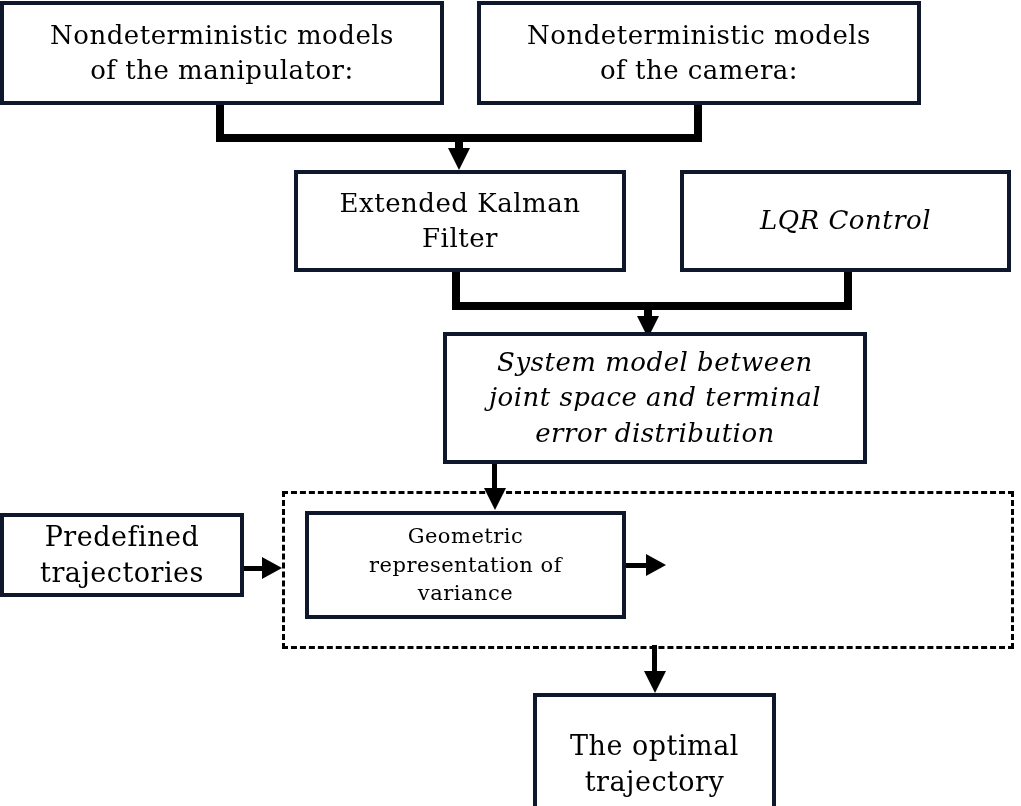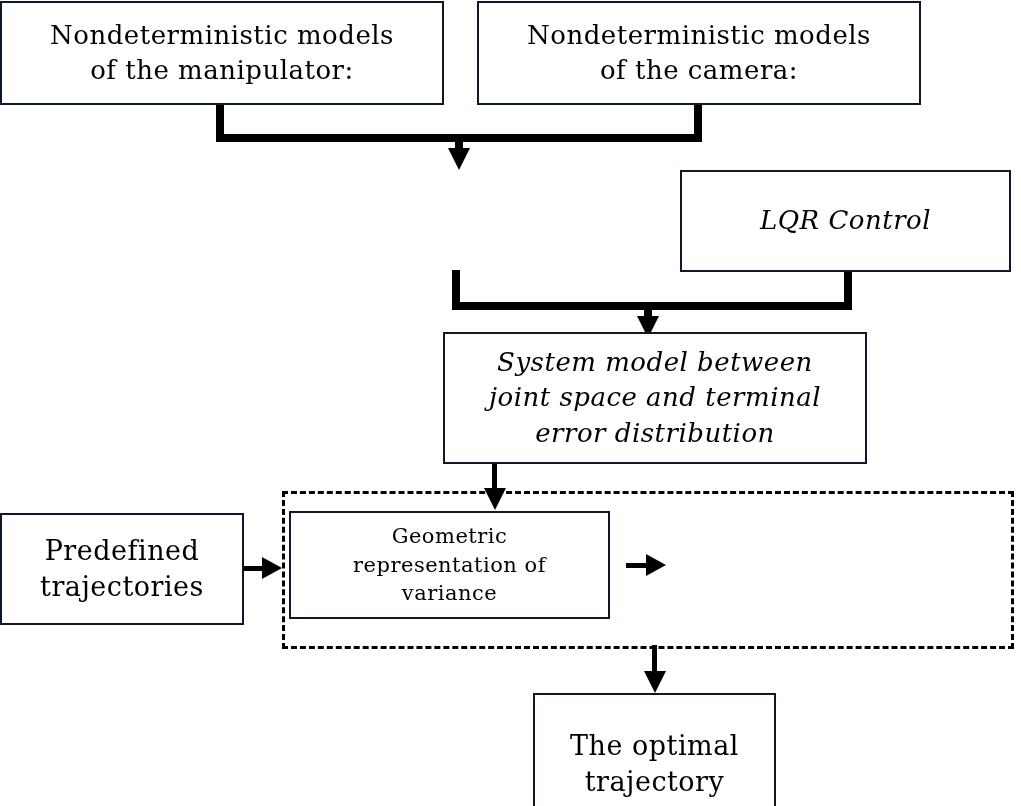--- a/index.html
+++ b/index.html
@@ -13,21 +13,21 @@
   #canvas {
     position: relative;
     width: 1021px;
     height: 806px;
     background: #ffffff;
     overflow: hidden;
   }
   .box {
     position: absolute;
     box-sizing: border-box;
-    border: 2px solid #0f172a;
+    border: 4px solid #0f172a;
     background: #ffffff;
     display: flex;
     align-items: center;
     justify-content: center;
     text-align: center;
     color: #000000;
     font-family: "DejaVu Serif", "Liberation Serif", serif;
     letter-spacing: 0.5px;
     line-height: 1.35;
     white-space: pre-line;
@@ -58,22 +58,22 @@
     border-bottom: 11px solid transparent;
     border-left: 20px solid #000000;
   }
 
   
   #box-manipulator { left: 0px;   top: 1px;   width: 444px; height: 104px; font-size: 26px; }
   #box-camera      { left: 477px; top: 1px;   width: 444px; height: 104px; font-size: 26px; }
   #box-ekf         { left: 294px; top: 170px; width: 332px; height: 102px; font-size: 26px; }
   #box-lqr         { left: 680px; top: 170px; width: 331px; height: 102px; font-size: 26px; font-style: italic; }
   #box-sysmodel    { left: 443px; top: 332px; width: 424px; height: 132px; font-size: 26px; font-style: italic; }
-  #box-predefined  { left: 0px;   top: 513px; width: 244px; height: 112px; font-size: 27px; }
-  #box-geometric   { left: 289px; top: 511px; width: 321px; height: 108px; font-size: 21px; }
+  #box-predefined  { left: 0px;   top: 513px; width: 244px; height: 84px; font-size: 27px; }
+  #box-geometric   { left: 305px; top: 511px; width: 321px; height: 108px; font-size: 21px; }
   #box-capture     { left: 670px; top: 511px; width: 331px; height: 98px;  font-size: 21px; }
   #box-optimal     { left: 533px; top: 693px; width: 243px; height: 142px; font-size: 27px; }
   #dashed-region   { left: 282px; top: 491px; width: 732px; height: 158px; }
 
   
   #c1-v-left   { left: 216px; top: 103px; width: 8px;  height: 39px; }
   #c1-v-right  { left: 694px; top: 103px; width: 8px;  height: 39px; }
   #c1-h        { left: 216px; top: 134px; width: 486px; height: 8px; }
   #c1-stem     { left: 455px; top: 134px; width: 8px;  height: 18px; }
   #c1-arrow    { left: 448px; top: 148px; }
@@ -131,20 +131,22 @@
 
   <div class="conn" id="c6-v"></div>
   <div class="arrow-down" id="c6-arrow"></div>
 
   <div class="box" id="box-manipulator">Nondeterministic models
 of the manipulator:</div>
 
   <div class="box" id="box-camera">Nondeterministic models
 of the camera:</div>
 
+  <div class="box" id="box-ekf">Extended Kalman
+Filter</div>
 
   <div class="box" id="box-lqr">LQR Control</div>
 
   <div class="box" id="box-sysmodel">System model between
 joint space and terminal
 error distribution</div>
 
   <div class="box" id="box-predefined">Predefined
 trajectories</div>
 

